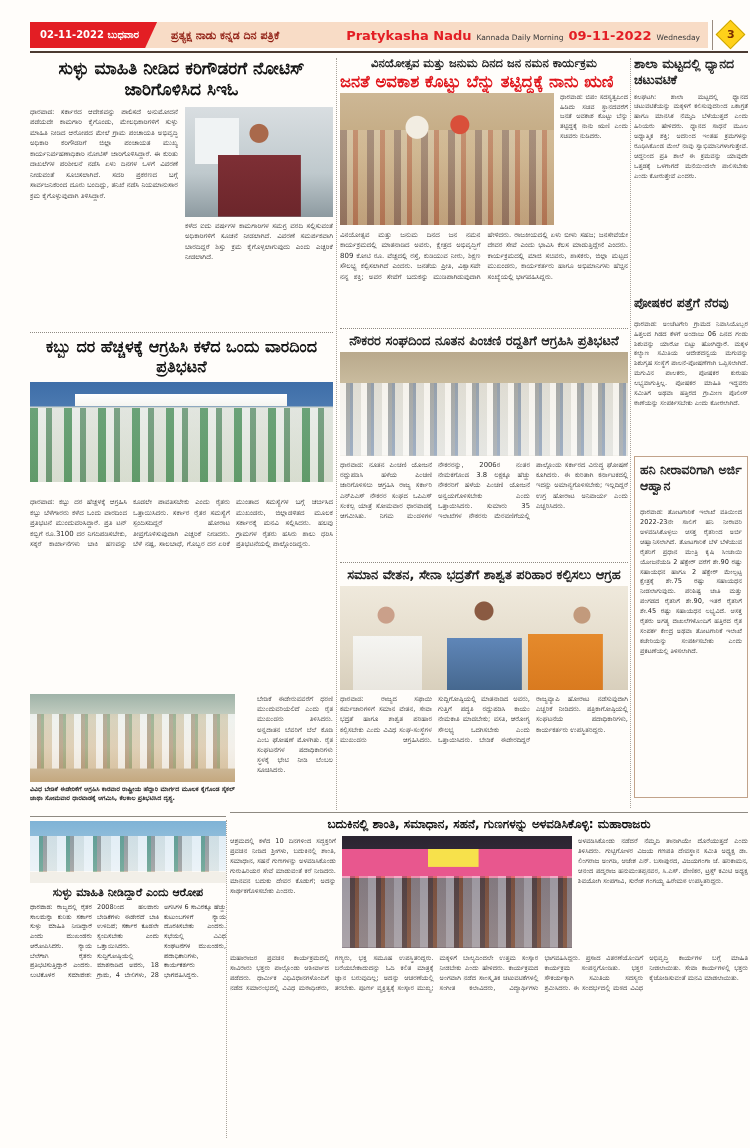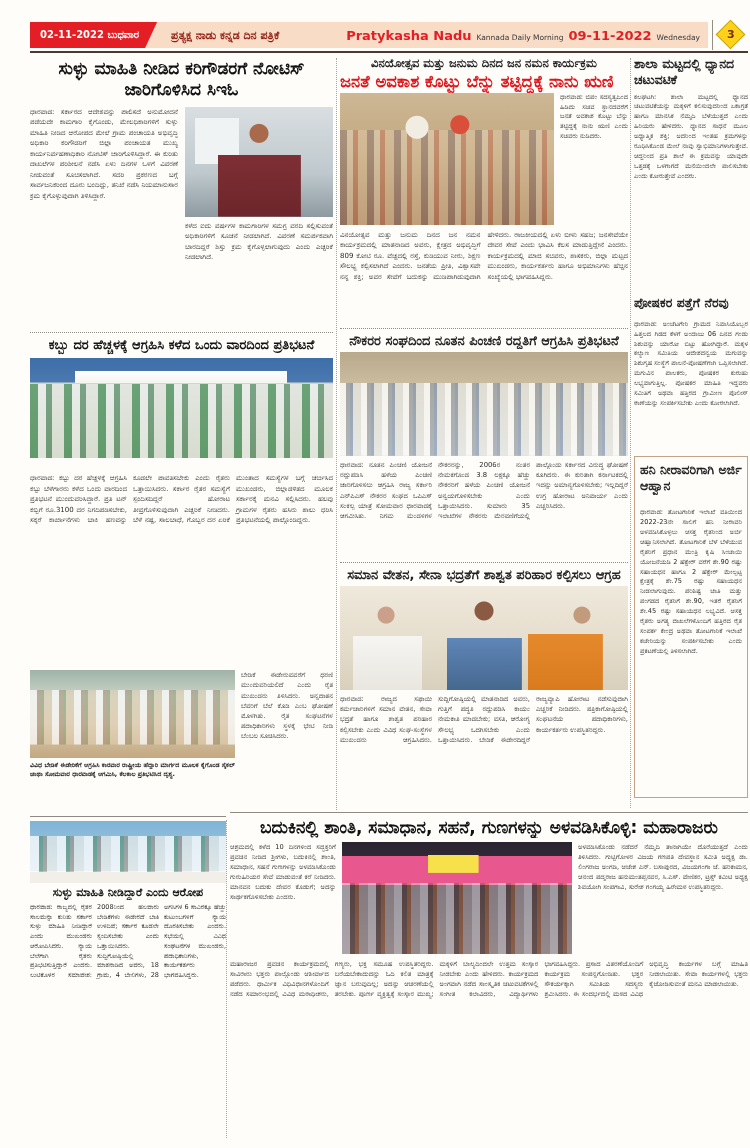--- a/index.html
+++ b/index.html
@@ -92,39 +92,39 @@
   
   .secC{left:634px;top:56px;width:114px;height:756px;}
   .sb-title{font-size:12.5px;font-weight:bold;text-align:left;line-height:1.3;}
   .sb-body{font-size:6.6px;line-height:1.5;text-align:justify;color:#2b2b2b;overflow:hidden;}
   .sb-b1{height:202px;margin-top:4px;}
   .sb-b2{height:128px;margin-top:9px;}
   .neer-box{border:1px solid #c2a38a;padding:5px;margin-top:8px;height:330px;overflow:hidden;}
   .neer-box .sb-body{height:286px;margin-top:14px;}
   
   .secD{left:30px;top:332px;width:303px;height:482px;}
-  .secD .hl{font-size:13px;}
+  .secD .hl{font-size:16px;}
   .secD .ph-main{width:303px;height:100px;margin-top:5px;}
   .secD .body3{height:192px;margin-top:15px;}
-  .secD .brow{display:flex;gap:6px;margin-top:5px;}
+  .secD .brow{display:flex;gap:22px;margin-top:5px;}
   .secD .bleft{width:205px;flex:none;}
   .secD .ph-rally{width:205px;height:88px;}
   .secD .bright{flex:1;height:126px;font-size:6.8px;}
   .secD .caption{margin-top:3px;}
   
   .secE{left:340px;top:328px;width:288px;height:232px;}
   .secF{left:340px;top:562px;width:288px;height:248px;}
   .hl-mid{font-size:13px;font-weight:bold;text-align:center;}
   .secE .ph{width:288px;height:104px;margin-top:3px;}
   .secF .ph{width:288px;height:104px;margin-top:3px;}
   .secE .body3{height:96px;margin-top:4px;font-size:6.8px;}
   .secF .body3{height:112px;margin-top:4px;font-size:6.8px;}
   
   .secG{left:230px;top:812px;width:518px;height:328px;}
-  .secG .hl{font-size:17px;}
+  .secG .hl{font-size:12px;}
   .secG .mid{display:flex;gap:6px;margin-top:4px;height:112px;}
   .secG .gleft{width:106px;font-size:6.7px;}
   .secG .ph{width:230px;height:112px;flex:none;}
   .secG .gright{flex:1;font-size:6.7px;}
   .secG .gbottom{height:178px;margin-top:5px;font-size:6.7px;}
   
   .secH{left:30px;top:816px;width:196px;height:326px;}
   .secH .ph{width:196px;height:62px;}
   .secH .hl{font-size:11px;margin-top:3px;}
   .secH .body3{height:236px;margin-top:3px;font-size:6.5px;column-gap:5px;}

